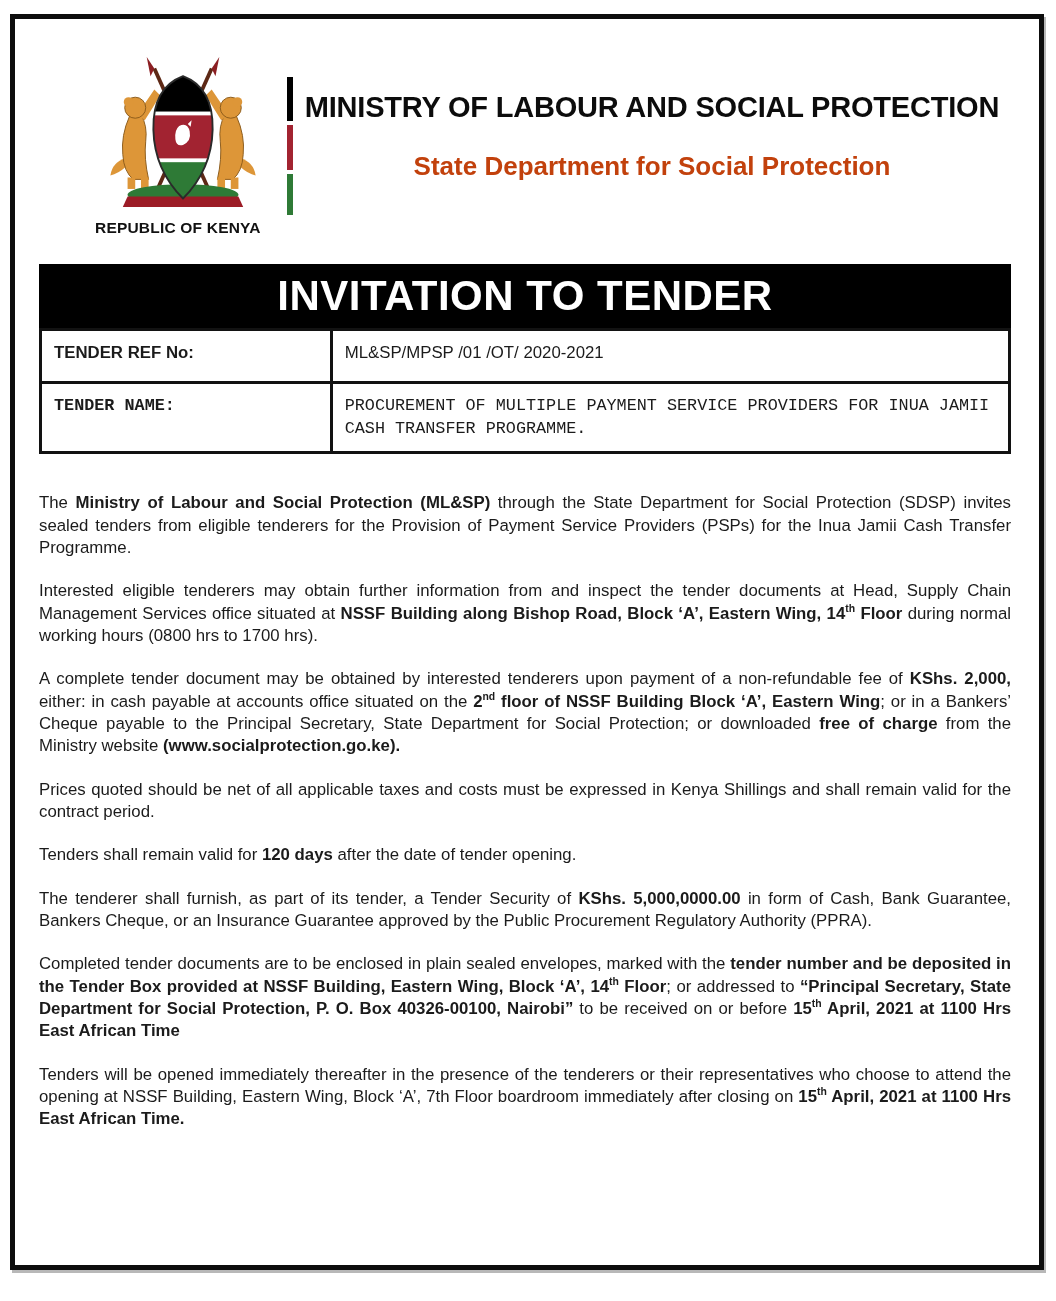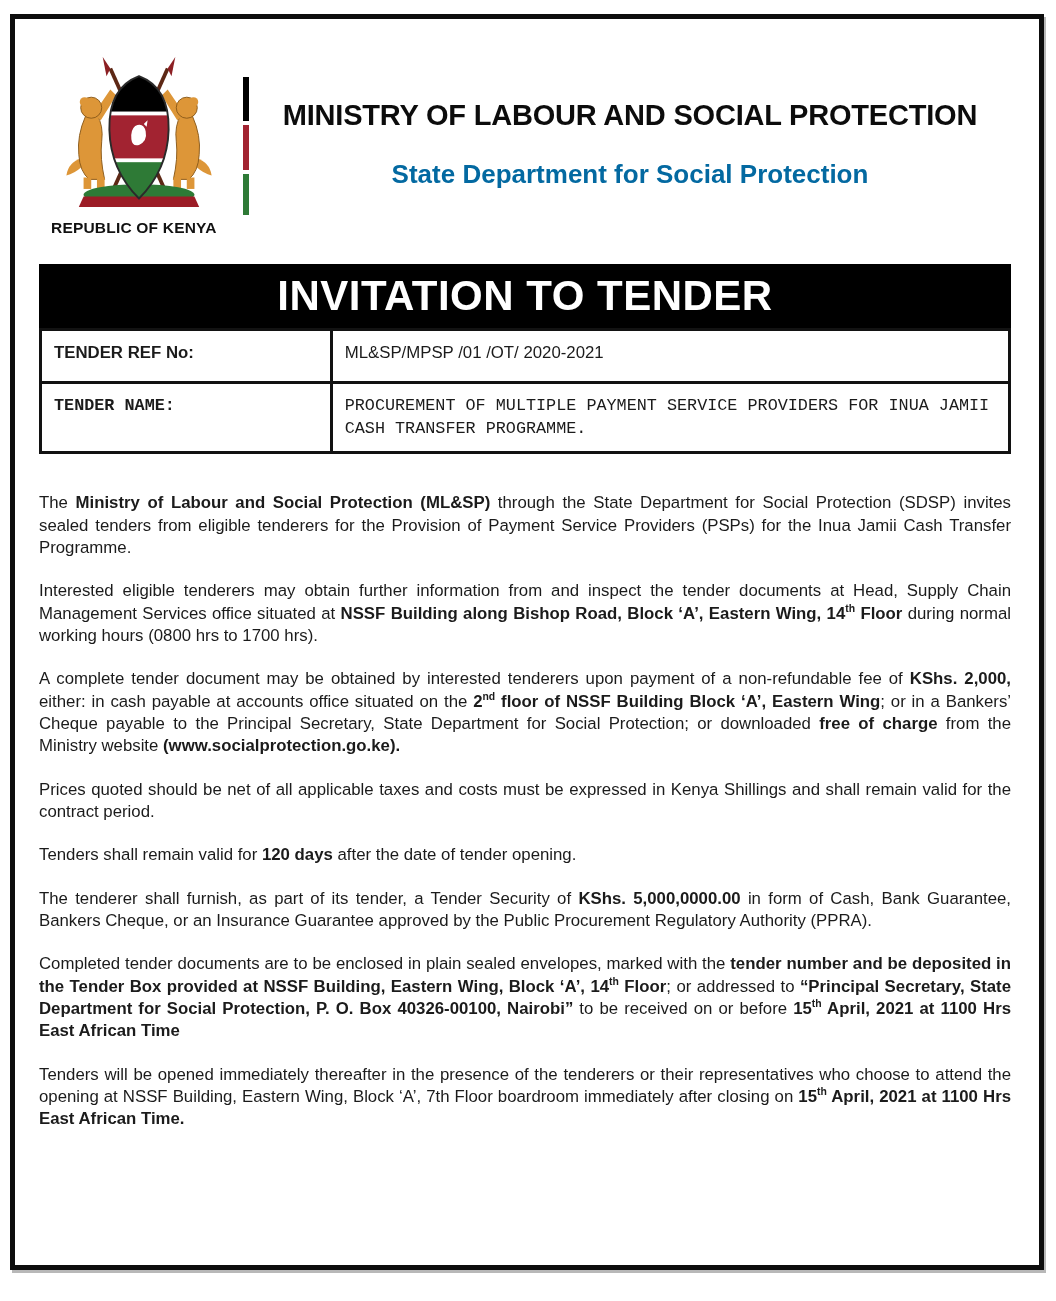--- a/index.html
+++ b/index.html
@@ -12,36 +12,36 @@
   .page-frame{
     position:absolute;left:10px;top:14px;width:1024px;height:1246px;
     border:5px solid var(--border,#0d0d0d);
     box-shadow:2px 3px 0 rgba(0,0,0,0.28);
     background:#ffffff;
     padding:0;
   }
   .content{padding:0 28px 0 24px;}
   
   .header{display:flex;align-items:flex-start;margin:36px 0 0 10px;}
-  .logo-block{width:180px;flex:0 0 auto;text-align:center;}
+  .logo-block{width:180px;flex:0 0 auto;text-align:center;margin-left:44px;}
   .logo-caption{
     font-weight:bold;font-size:15.5px;letter-spacing:.2px;color:#111;
     margin-top:2px;text-align:left;padding-left:2px;white-space:nowrap;
   }
   .flag-divider{flex:0 0 auto;width:6px;margin:22px 0 0 14px;}
   .flag-divider .seg{width:6px;margin-bottom:4px;}
   .seg-black{height:44px;background:var(--flag-black,#000);}
   .seg-red{height:45px;background:var(--flag-red,#a22331);}
   .seg-green{height:41px;background:var(--flag-green,#2e7a36);}
   .title-block{flex:1 1 auto;text-align:center;padding-top:32px;}
   .ministry-title{
-    font-size:29px;font-weight:bold;letter-spacing:-.2px;color:#0c0c0c;margin:12px;
+    font-size:29px;font-weight:bold;letter-spacing:-.2px;color:#0c0c0c;margin:4px;
   }
   .department-subtitle{
-    font-size:26px;font-weight:bold;color:#0369a1;margin:27px 0 0 0;
+    font-size:26px;font-weight:bold;color:#c2410c;margin:27px 0 0 0;
   }
   
   .banner{
     margin-top:27px;height:64px;background:var(--banner-bg,#000);
     display:flex;align-items:center;justify-content:center;
   }
   .banner-title{
     color:var(--banner-text,#fff);font-size:42px;font-weight:bold;letter-spacing:.5px;
   }
   

